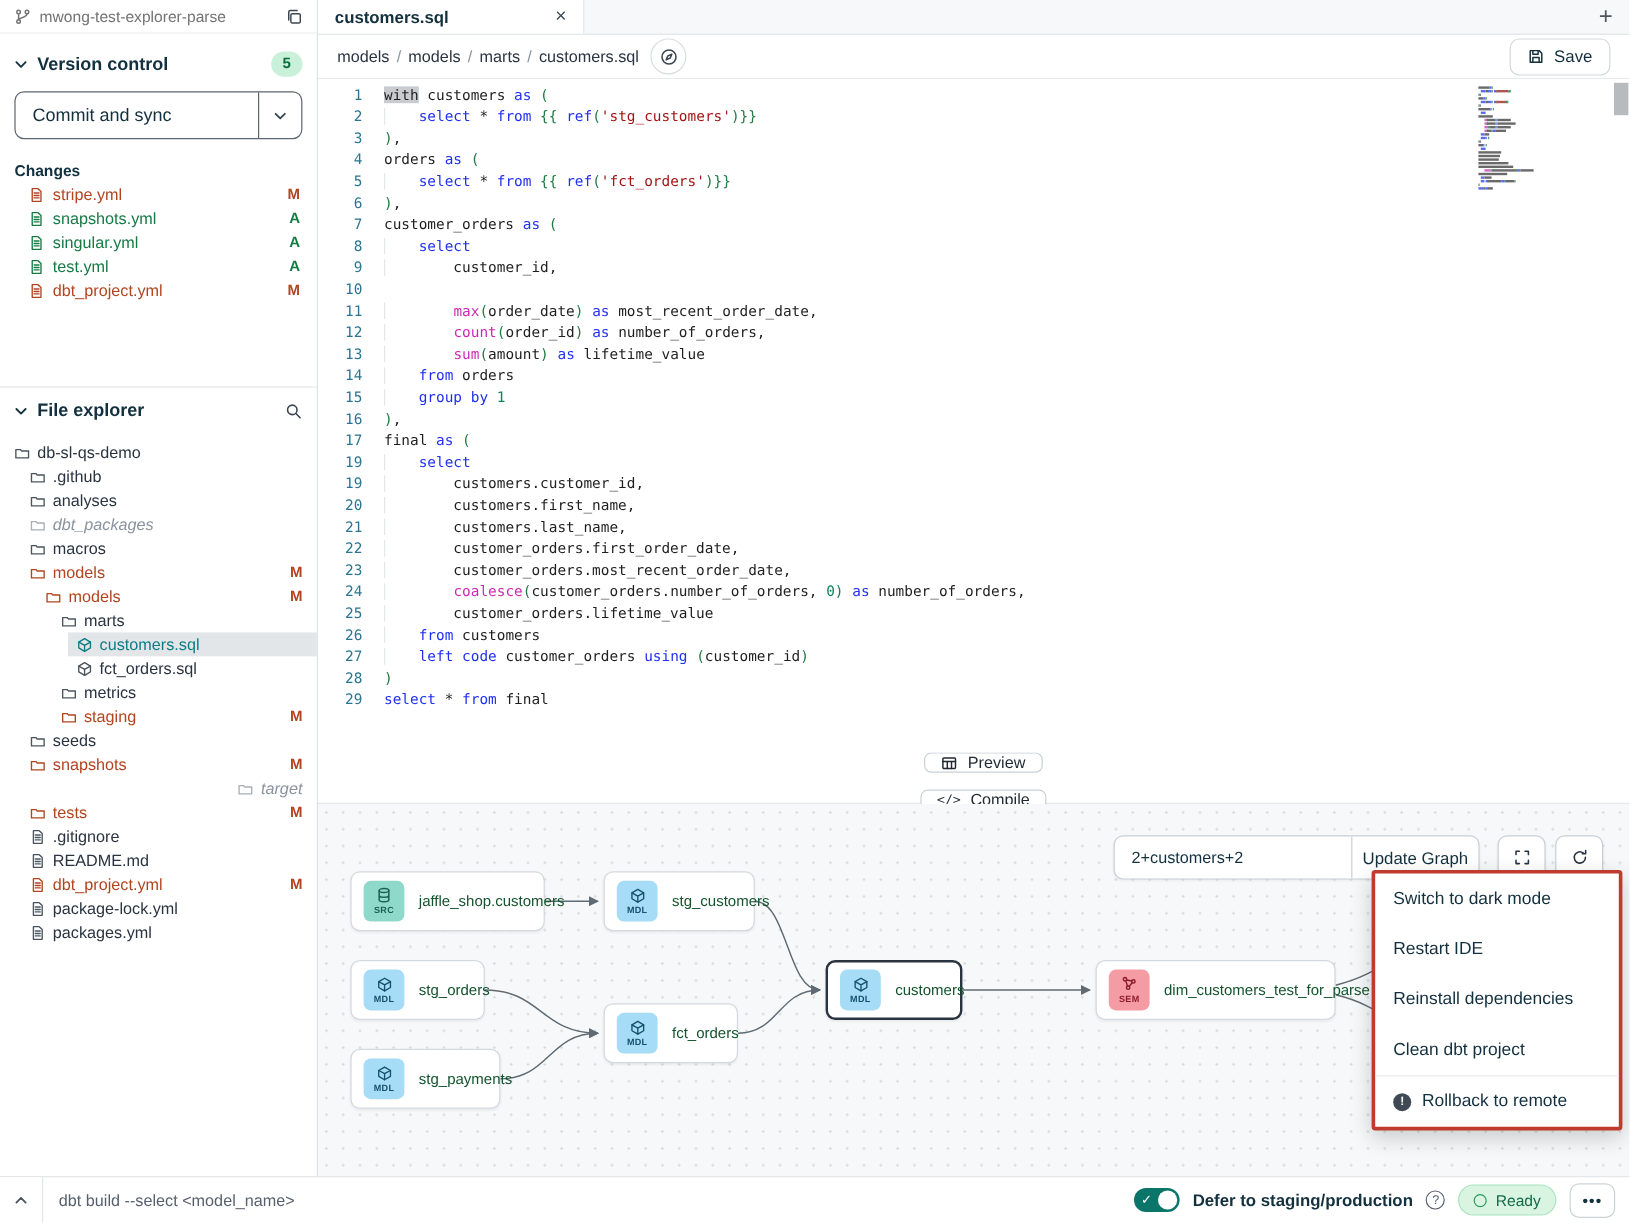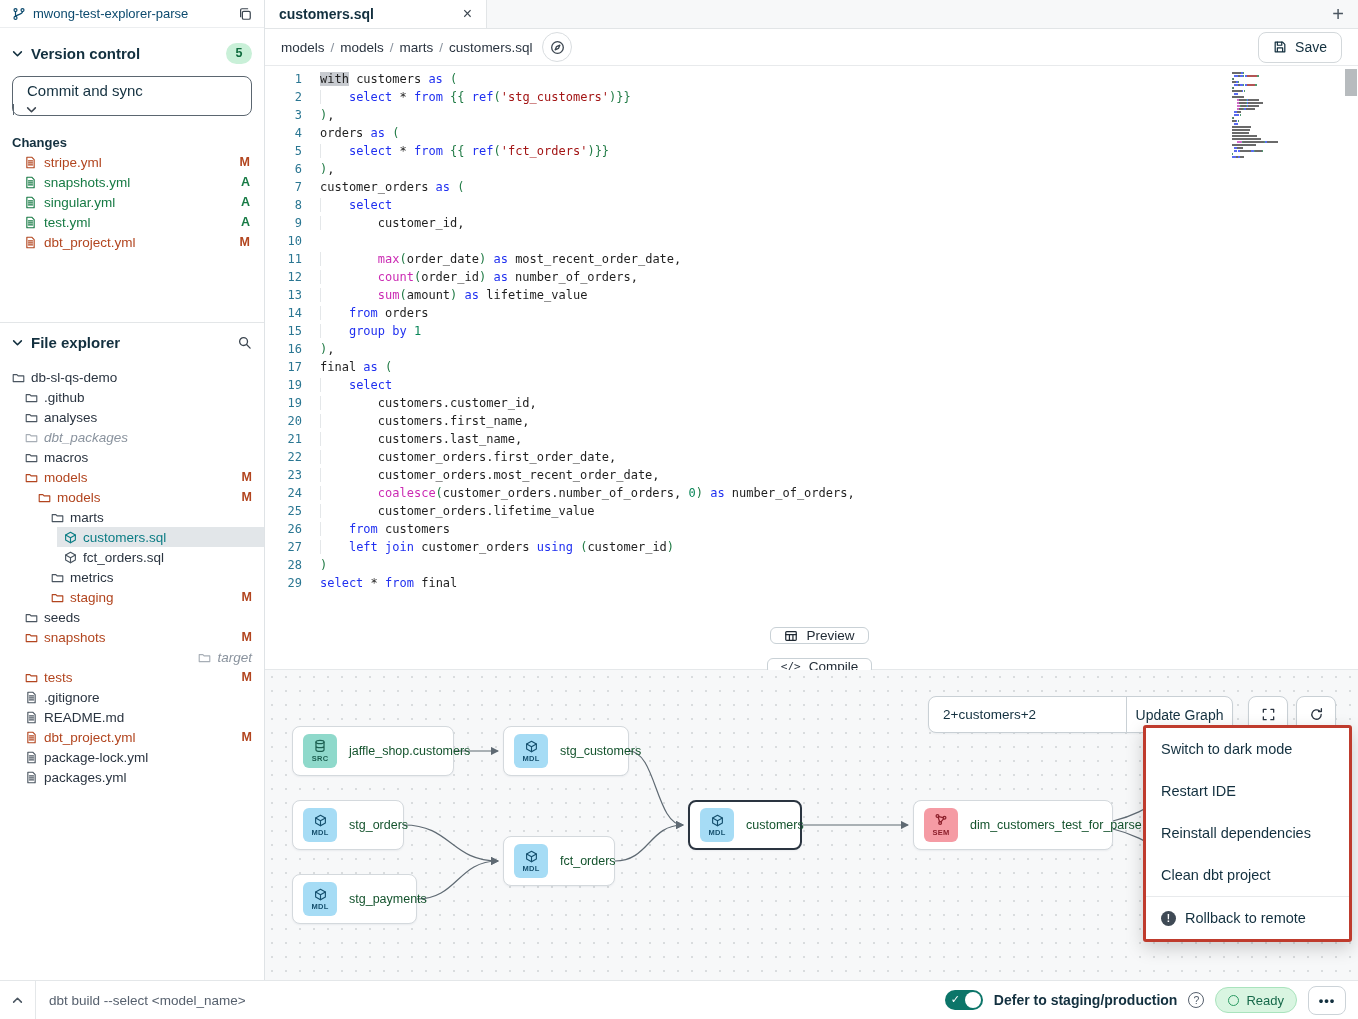--- a/index.html
+++ b/index.html
@@ -7,27 +7,27 @@
   body { font-family:"Liberation Sans", sans-serif; background:#fff; color:#13303f; position:relative; font-size:13px; }
   svg { display:block; }
   .ic { stroke:currentColor; fill:none; stroke-width:1.4; stroke-linecap:round; stroke-linejoin:round; }
 
   
   .sidebar { position:absolute; left:0; top:0; width:265px; height:981px; background:#fff; border-right:1px solid #dfe3e6; }
   .main { position:absolute; left:265px; top:0; right:0; height:981px; }
   .statusbar { position:absolute; left:0; top:980px; width:1358px; height:39px; background:#fff; border-top:1px solid #e4e7e9; display:flex; align-items:center; }
 
   
-  .sb-top { height:28px; display:flex; align-items:center; padding:0 12px; gap:7px; border-bottom:1px solid #eceef0; color:#0c4a6e; }
+  .sb-top { height:28px; display:flex; align-items:center; padding:0 12px; gap:7px; border-bottom:1px solid #eceef0; color:#737373; }
   .sb-top .bname { font-size:13px; }
   .sb-top .copy-btn { margin-left:auto; color:#3c4650; cursor:pointer; }
   .sec-head { display:flex; align-items:center; gap:8px; padding:0 12px; height:34px; font-weight:bold; font-size:15px; color:#13303f; }
   .vc { padding-top:8px; }
   .pill { margin-left:auto; background:var(--c-badge-bg,#c9f0d8); color:#0f6b3e; font-size:12.5px; font-weight:bold; min-width:26px; height:21px; border-radius:11px; display:flex; align-items:center; justify-content:center; padding:0 7px; }
-  .commit-btn { margin:6px 12px 0 12px; height:40px; border:1px solid #5b6670; border-radius:8px; display:flex; align-items:stretch; background:#fff; cursor:pointer;flex-direction:column; }
+  .commit-btn { margin:6px 12px 0 12px; height:40px; border:1px solid #5b6670; border-radius:8px; display:flex; align-items:stretch; background:#fff; cursor:pointer; }
   .commit-btn .lbl { flex:1; display:flex; align-items:center; padding-left:14px; font-size:15px; color:#13303f; }
   .commit-btn .split { width:36px; border-left:1px solid #5b6670; display:flex; align-items:center; justify-content:center; color:#3c4650; }
   .changes-label { padding:0 12px; margin-top:16px; font-size:13px; font-weight:bold; color:#13303f; height:20px; display:flex; align-items:center;}
   .chg-row { display:flex; align-items:center; height:20px; padding:0 14px 0 24px; gap:7px; font-size:13.5px; cursor:pointer; }
   .chg-row .chg-name { }
   .chg-row .chg-status { margin-left:auto; font-weight:bold; font-size:12.5px; }
   .m { color:var(--c-modified,#b2451f); }
   .a { color:var(--c-added,#167a44); }
   .sb-div { border-top:1px solid #e3e6e8; margin-top:70px; }
   .fx .sec-head { margin-top:2px; }
@@ -476,21 +476,21 @@
         <div class="code-line"><span class="gut">17</span><span class="txt"><span class="">final </span><span class="tk-kw">as</span><span class=""> </span><span class="tk-brk">(</span></span></div>
         <div class="code-line"><span class="gut">19</span><span class="txt"><span class=" ind">    </span><span class="tk-kw">select</span></span></div>
         <div class="code-line"><span class="gut">19</span><span class="txt"><span class=" ind">    </span><span class="">    customers.customer_id,</span></span></div>
         <div class="code-line"><span class="gut">20</span><span class="txt"><span class=" ind">    </span><span class="">    customers.first_name,</span></span></div>
         <div class="code-line"><span class="gut">21</span><span class="txt"><span class=" ind">    </span><span class="">    customers.last_name,</span></span></div>
         <div class="code-line"><span class="gut">22</span><span class="txt"><span class=" ind">    </span><span class="">    customer_orders.first_order_date,</span></span></div>
         <div class="code-line"><span class="gut">23</span><span class="txt"><span class=" ind">    </span><span class="">    customer_orders.most_recent_order_date,</span></span></div>
         <div class="code-line"><span class="gut">24</span><span class="txt"><span class=" ind">    </span><span class="">    </span><span class="tk-fn">coalesce</span><span class="tk-brk">(</span><span class="">customer_orders.number_of_orders, </span><span class="tk-num">0</span><span class="tk-brk">)</span><span class=""> </span><span class="tk-kw">as</span><span class=""> number_of_orders,</span></span></div>
         <div class="code-line"><span class="gut">25</span><span class="txt"><span class=" ind">    </span><span class="">    customer_orders.lifetime_value</span></span></div>
         <div class="code-line"><span class="gut">26</span><span class="txt"><span class=" ind">    </span><span class="tk-kw">from</span><span class=""> customers</span></span></div>
-        <div class="code-line"><span class="gut">27</span><span class="txt"><span class=" ind">    </span><span class="tk-kw">left</span><span class=""> </span><span class="tk-kw">join</span><span class=""> customer_orders </span><span class="tk-kw">using</span><span class=""> </span><span class="tk-brk">(</span><span class="">customer_id</span><span class="tk-brk">)</span></span></div>
+        <div class="code-line"><span class="gut">27</span><span class="txt"><span class=" ind">    </span><span class="tk-kw">left</span><span class=""> </span><span class="tk-kw">code</span><span class=""> customer_orders </span><span class="tk-kw">using</span><span class=""> </span><span class="tk-brk">(</span><span class="">customer_id</span><span class="tk-brk">)</span></span></div>
         <div class="code-line"><span class="gut">28</span><span class="txt"><span class="tk-brk">)</span></span></div>
         <div class="code-line"><span class="gut">29</span><span class="txt"><span class="tk-kw">select</span><span class=""> * </span><span class="tk-kw">from</span><span class=""> final</span></span></div>
       </div>
     <div class="minimap" id="minimap">
         <div class="mm-line">
           <span style="width: 9.3px; background: rgb(106, 106, 106);"></span>
           <span style="width: 1.24px; background: rgb(90, 108, 240);"></span>
           <span style="width: 0.62px; background: transparent;"></span>
           <span style="width: 0.62px; background: rgb(79, 154, 112);"></span>
         </div>

